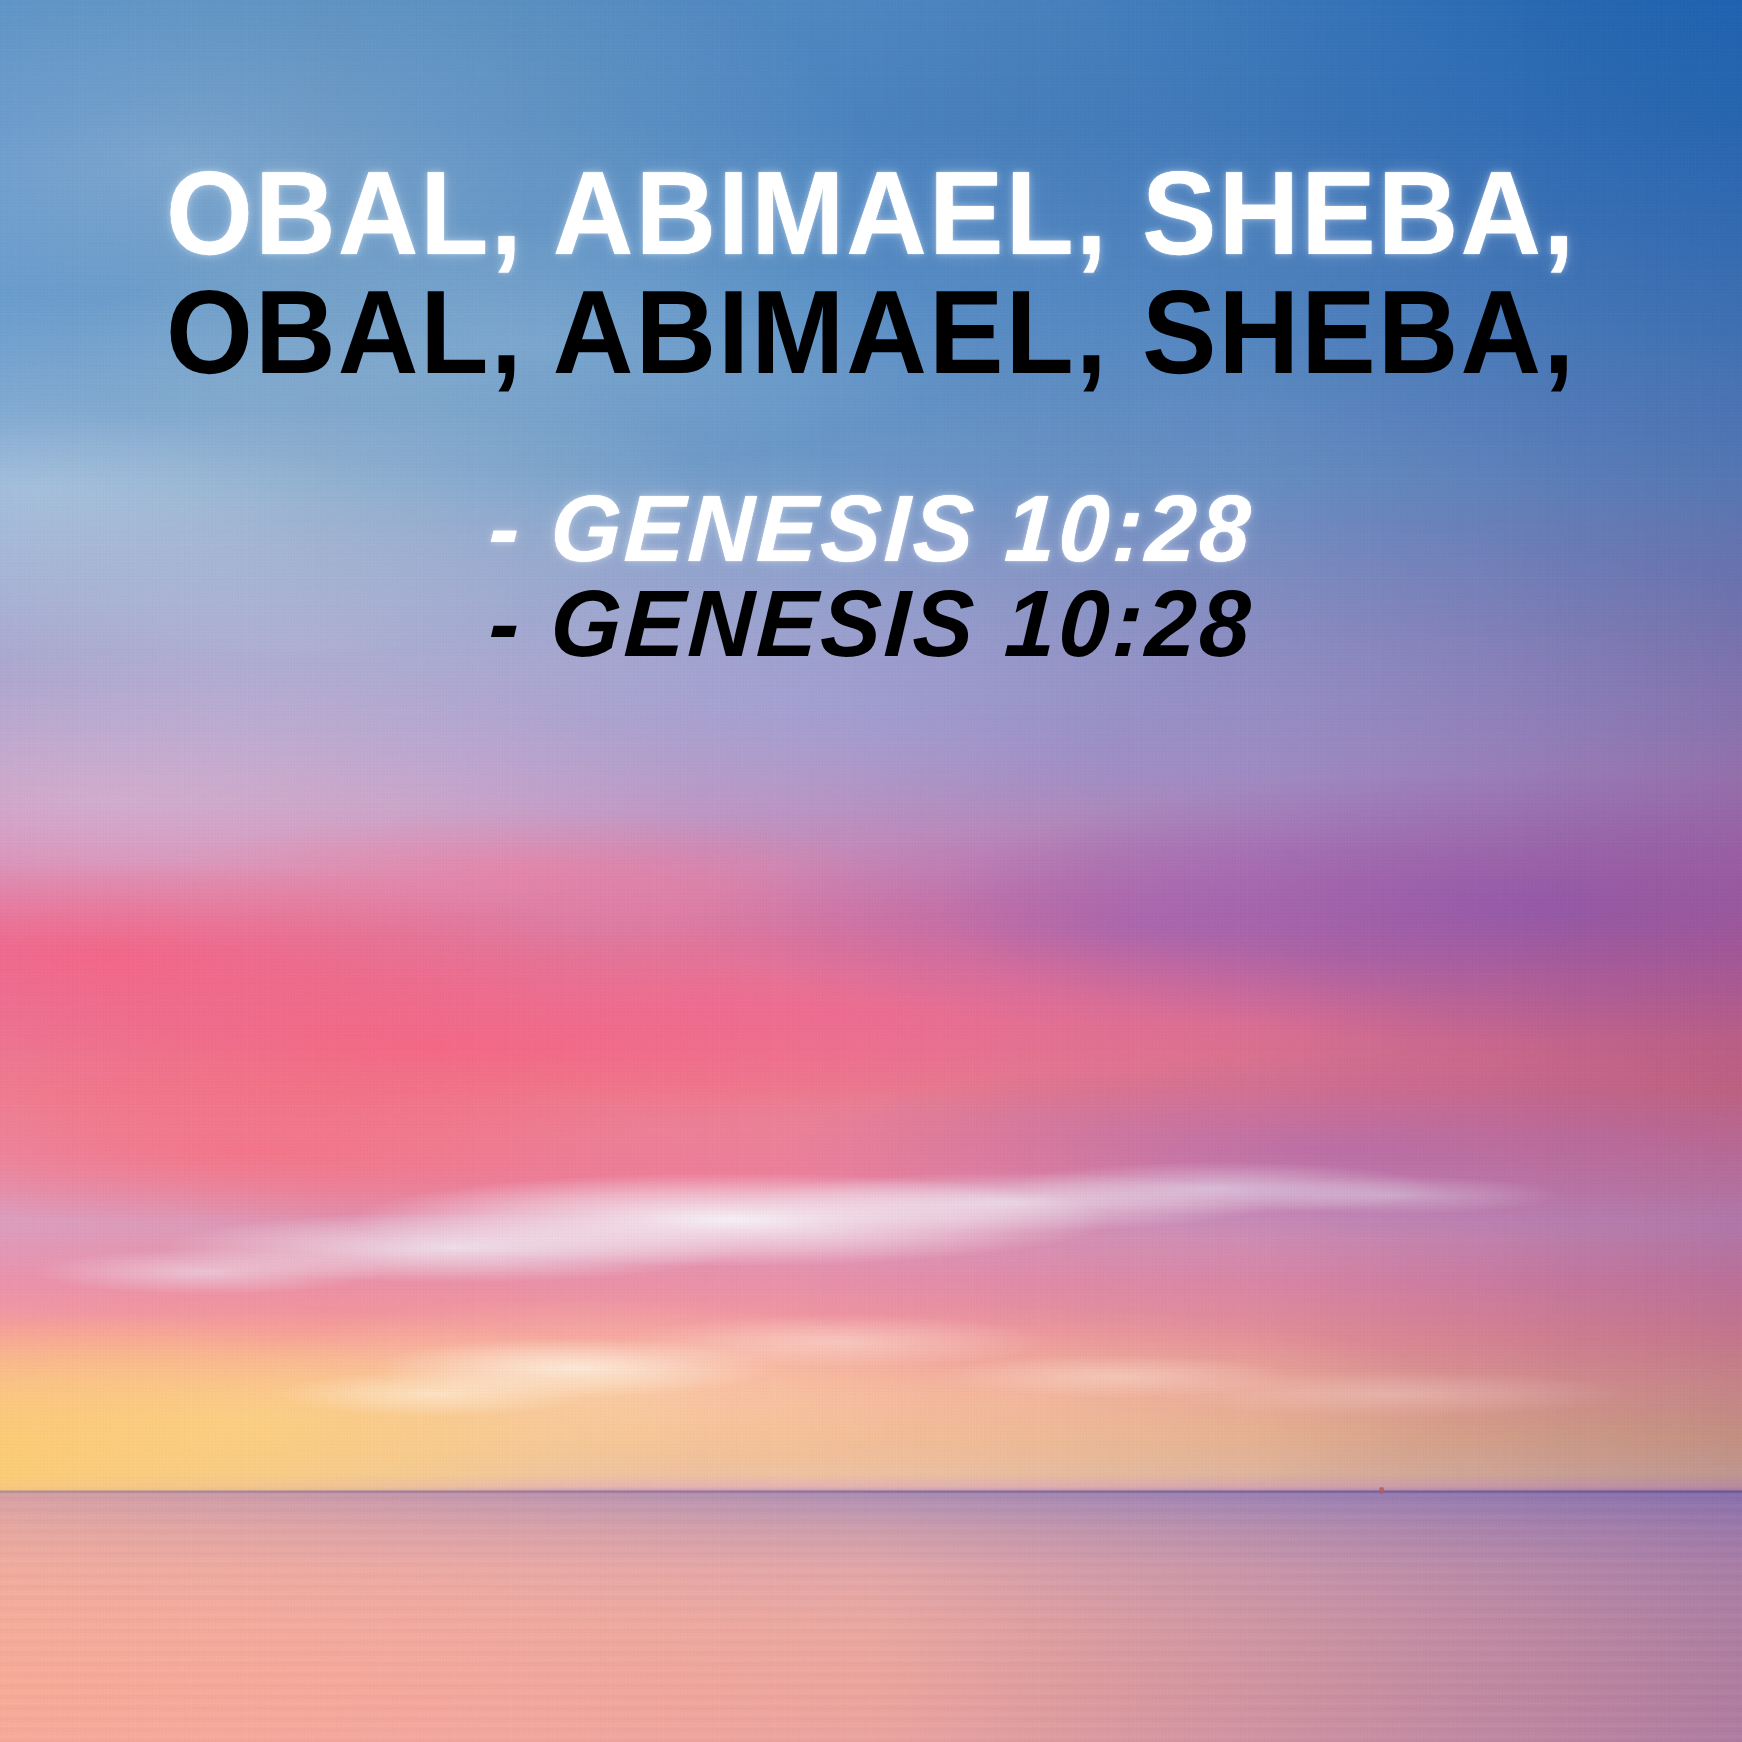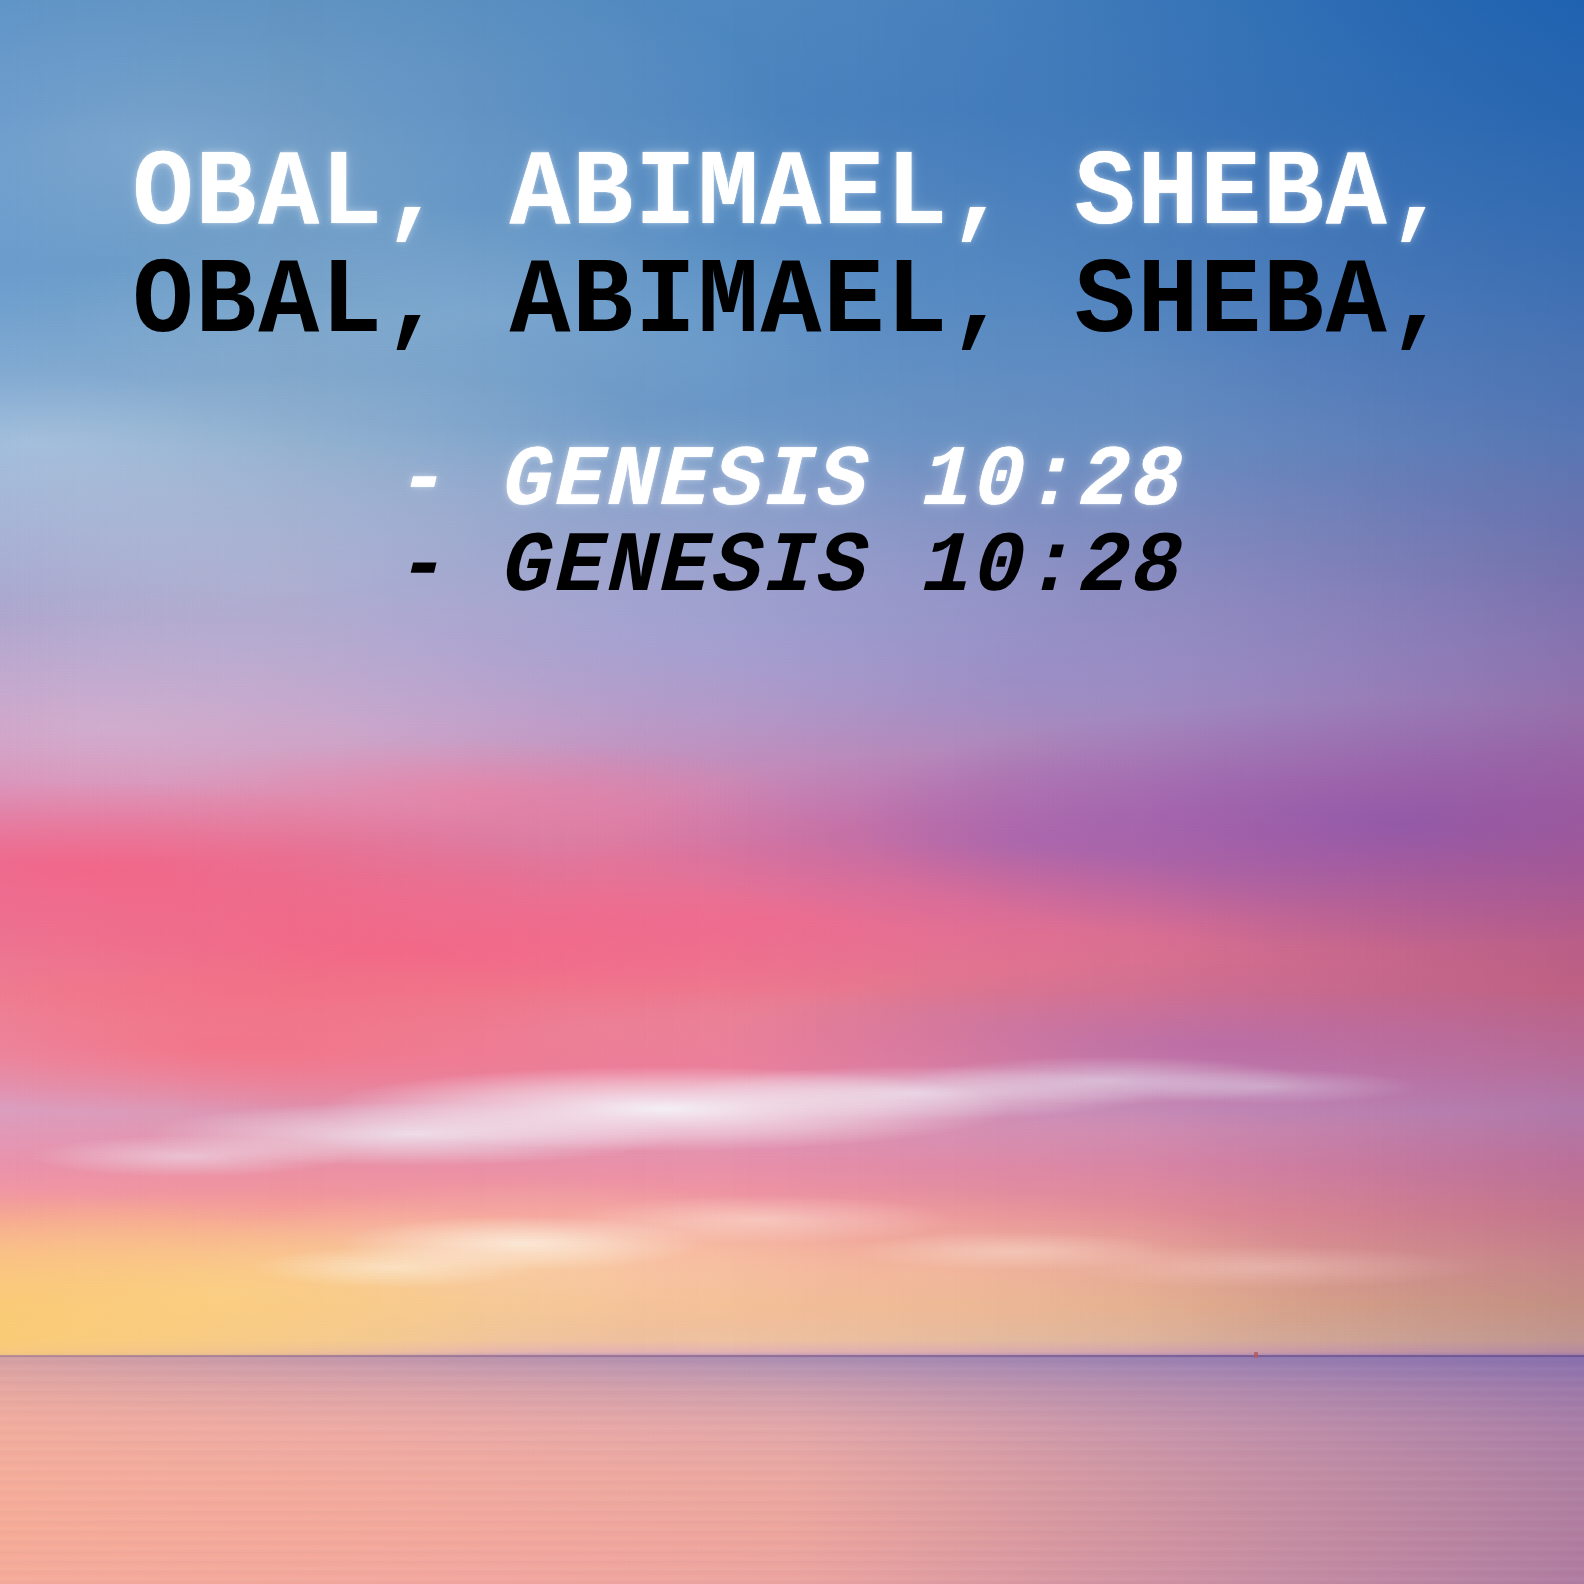--- a/index.html
+++ b/index.html
@@ -7,21 +7,21 @@
     margin: 0;
     padding: 0;
     background: #000;
   }
 
   #scene {
     position: relative;
     width: 1584px;
     height: 1584px;
     overflow: hidden;
-    font-family: Liberation Mono, monospace;
+    font-family: Liberation Sans, sans-serif;
     isolation: isolate;
   }
 
   
 
   .layer {
     position: absolute;
     left: 0;
     top: 0;
     width: 100%;

